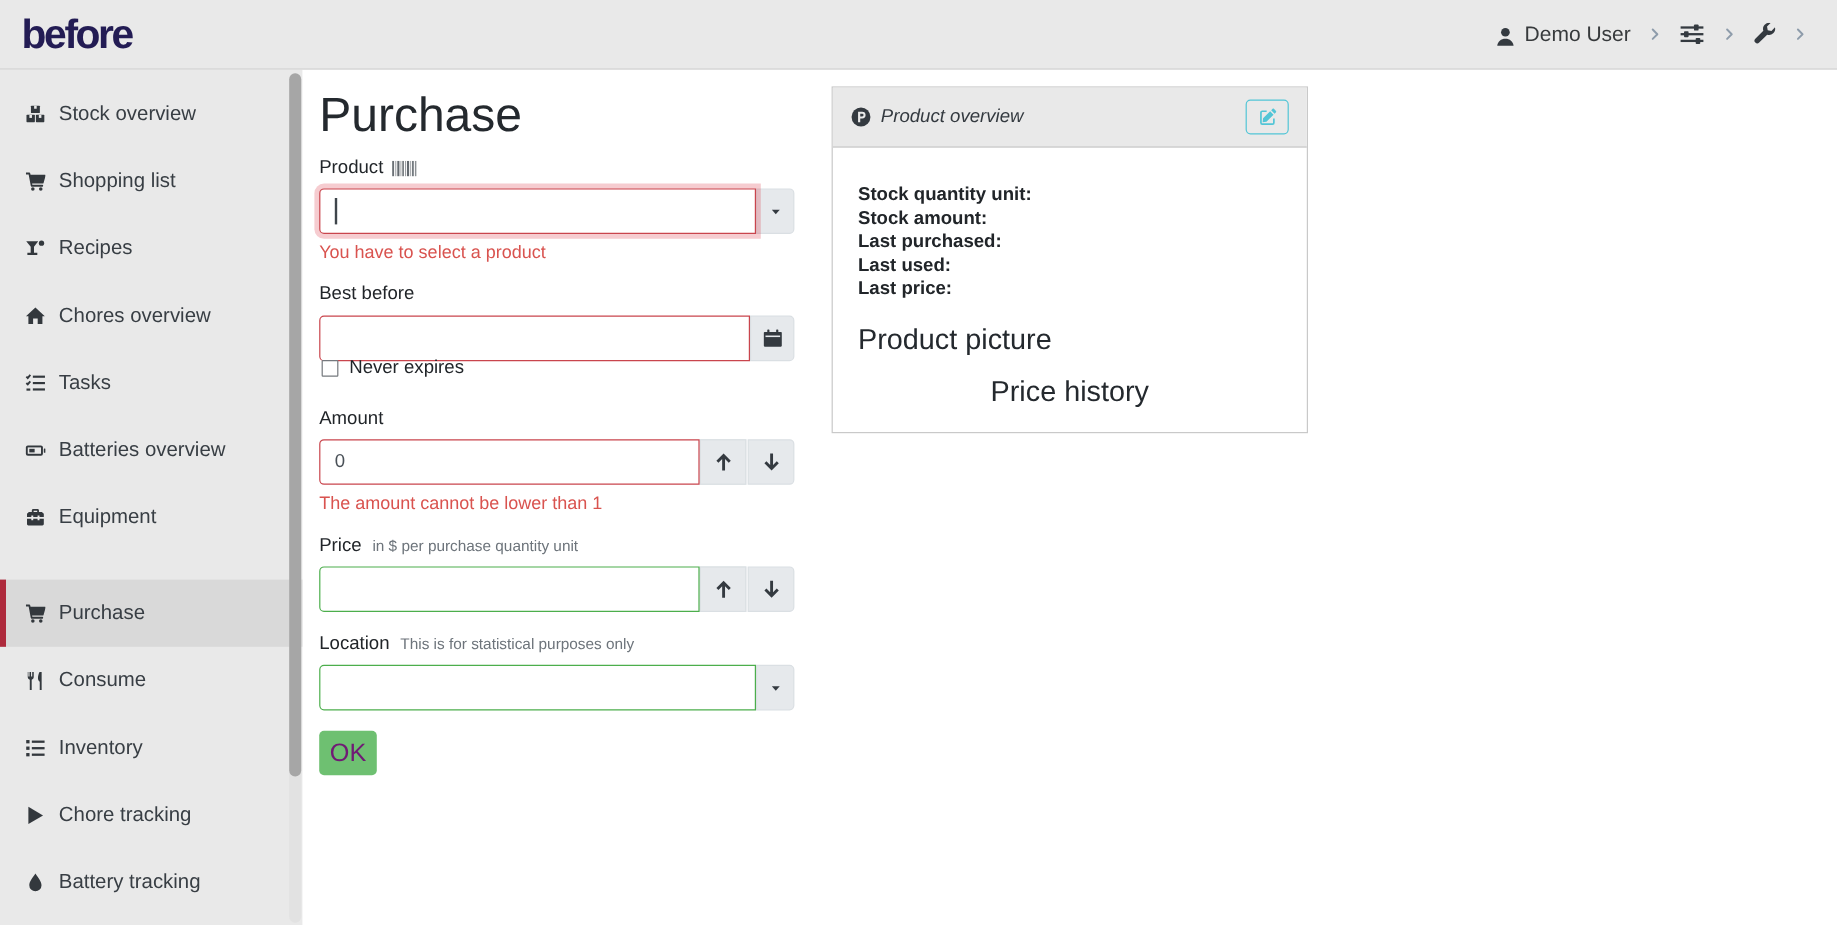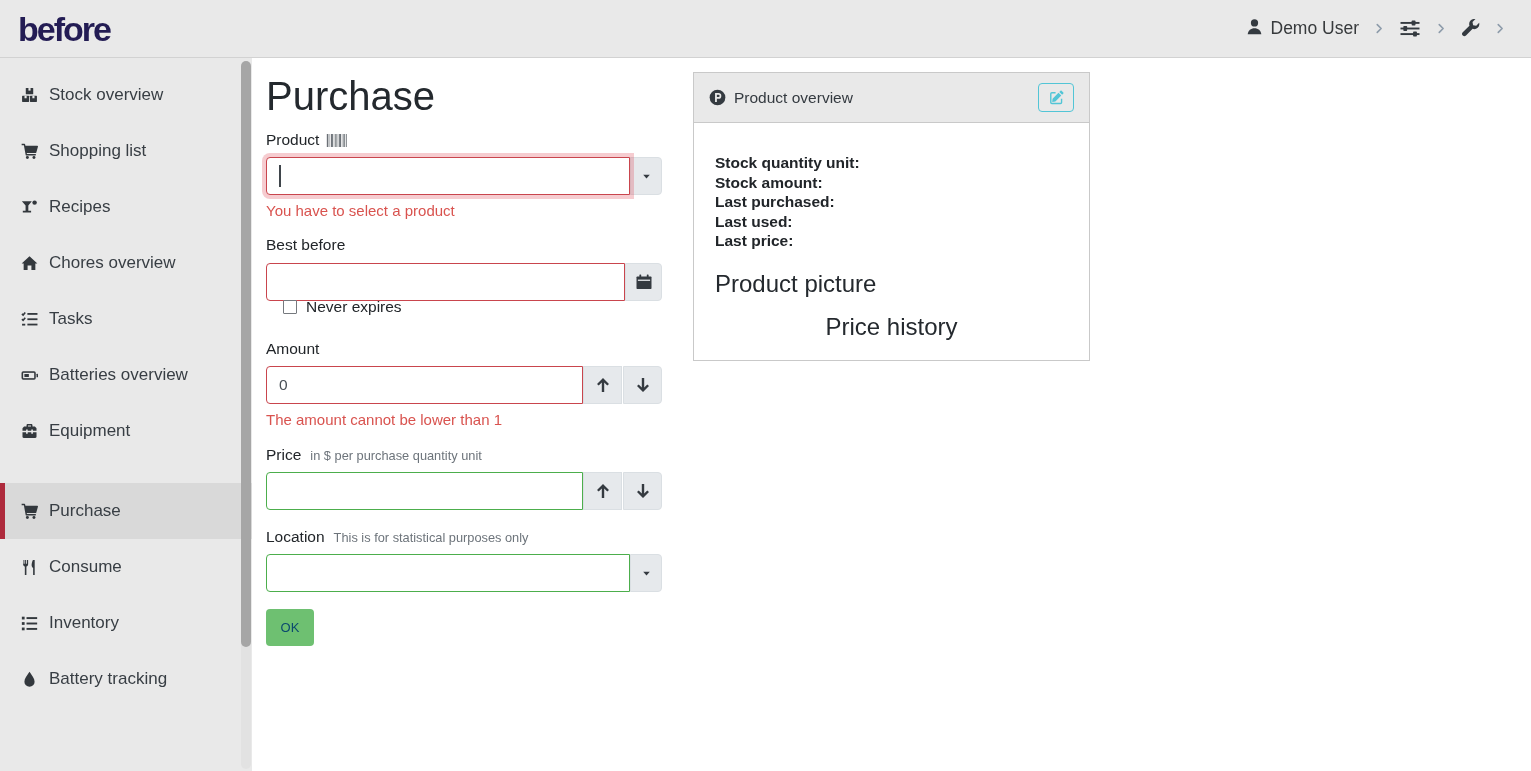--- a/index.html
+++ b/index.html
@@ -19,21 +19,21 @@
     background: var(--topbar-bg, #e9e9e9);
     border-bottom: 1px solid #d2d2d2;
     display: flex; align-items: center; justify-content: space-between;
     padding: 0 26px 0 18px; z-index: 5;
   }
   .logo {
     font-size: 34px; font-weight: 700; letter-spacing: -2px;
     color: var(--logo-color, #231c54); cursor: pointer; line-height: 1;
   }
   .topbar-right { display: flex; align-items: center; gap: 15px; }
-  .tb-link { display: flex; align-items: flex-start; gap: 8px; color: #373a3c; font-size: 17.5px; cursor: pointer; }
+  .tb-link { display: flex; align-items: flex-end; gap: 8px; color: #373a3c; font-size: 17.5px; cursor: pointer; }
   .tb-icon { color: #343a40; }
   .tb-icon.user svg { width: 17px; height: 17px; fill: currentColor; }
   .tb-icon.sliders svg { width: 22px; height: 19px; fill: currentColor; }
   .tb-icon.wrench svg { width: 19px; height: 19px; fill: currentColor; }
   .chev { color: #8e9cab; display: flex; }
   .chev svg { width: 10px; height: 13px; }
 
   
   .sidebar {
     position: absolute; left: 0; top: 58px; bottom: 0; width: 252px;
@@ -85,40 +85,40 @@
   .grp-btn:last-child { border-radius: 0 4px 4px 0; }
   .grp-btn + .grp-btn { margin-left: 1px; }
   .gi svg { fill: currentColor; }
   .gi.caret svg { width: 11px; height: 11px; }
   .gi.cal svg { width: 16px; height: 16px; }
   .gi.arrow svg { width: 16px; height: 16px; }
   .gi.pencil svg { width: 15px; height: 15px; }
 
   .err { position: absolute; left: 14px; font-size: 15px; color: var(--error-text, #d9534f); }
 
-  .check-row { position: absolute; left: 31px; display: flex; align-items: center; gap: 9px; font-size: 15.5px; color: #212529; }
+  .check-row { position: absolute; left: 16px; display: flex; align-items: center; gap: 9px; font-size: 15.5px; color: #212529; }
   .checkbox { width: 14px; height: 14px; border: 1px solid #75797e; background: #fff; border-radius: 1px; cursor: pointer; flex: none; }
 
   .ok-btn {
     position: absolute; left: 14px; top: 551px; width: 48px; height: 37px;
-    background: var(--ok-button-bg, #6ec071); color: #0c4a6e; border: none; border-radius: 4px;
-    font-size: 13px; font-family: "Liberation Sans", sans-serif; cursor: pointer;
+    background: var(--ok-button-bg, #6ec071); color: #701a75; border: none; border-radius: 4px;
+    font-size: 21px; font-family: "Liberation Sans", sans-serif; cursor: pointer;
   }
 
   
   .panel {
     position: absolute; left: 441px; top: 14px; width: 397px; height: 289px;
     border: 1px solid #c9c9c9; background: #fff;
   }
   .panel-header {
     height: 50px; background: #e9e9e9; border-bottom: 1px solid #c9c9c9;
     display: flex; align-items: center; padding: 0 15px;
   }
   .ph-icon svg { width: 17px; height: 17px; }
-  .panel-title { font-size: 15.5px; color: #343a40; margin-left: 8px; }
+  .panel-title { font-size: 15.5px; color: #343a40; margin-left: 8px; font-style: italic; }
   .edit-btn {
     margin-left: auto; width: 36px; height: 29px; background: transparent;
     border: 1.5px solid var(--info-accent, #52c5d6); border-radius: 4px;
     display: flex; align-items: center; justify-content: center;
     color: var(--info-accent, #52c5d6); cursor: pointer;
   }
   .panel-body { padding: 30px 21px 0; }
   .pf-line { font-size: 15.5px; font-weight: bold; color: #212529; line-height: 19.6px; }
   .panel-h2 { font-size: 24px; font-weight: 400; color: #24292e; margin-top: 20px; line-height: 1.1; }
   .panel-h2 + .panel-h2 { margin-top: 17px; text-align: center; }
@@ -275,20 +275,28 @@
           <svg viewBox="0 0 16 16">
             <rect x=".8" y="1.6" width="2.6" height="2.6"></rect>
             <rect x=".8" y="6.7" width="2.6" height="2.6"></rect>
             <rect x=".8" y="11.8" width="2.6" height="2.6"></rect>
             <rect x="5.2" y="2" width="10" height="1.8"></rect>
             <rect x="5.2" y="7.1" width="10" height="1.8"></rect>
             <rect x="5.2" y="12.2" width="10" height="1.8"></rect>
           </svg>
         </span>
         <span>Inventory</span>
+      </div>
+      <div class="side-item">
+        <span class="s-icon">
+          <svg viewBox="0 0 16 16">
+            <path d="M2.5 1.2 14 8 2.5 14.8z"></path>
+          </svg>
+        </span>
+        <span>Chore tracking</span>
       </div>
       <div class="side-item">
         <span class="s-icon">
           <svg viewBox="0 0 16 16">
             <path d="M8 .8C5.6 4.5 3.2 7.2 3.2 10a4.8 4.8 0 0 0 9.6 0C12.8 7.2 10.4 4.5 8 .8z"></path>
           </svg>
         </span>
         <span>Battery tracking</span>
       </div>
     </div>

